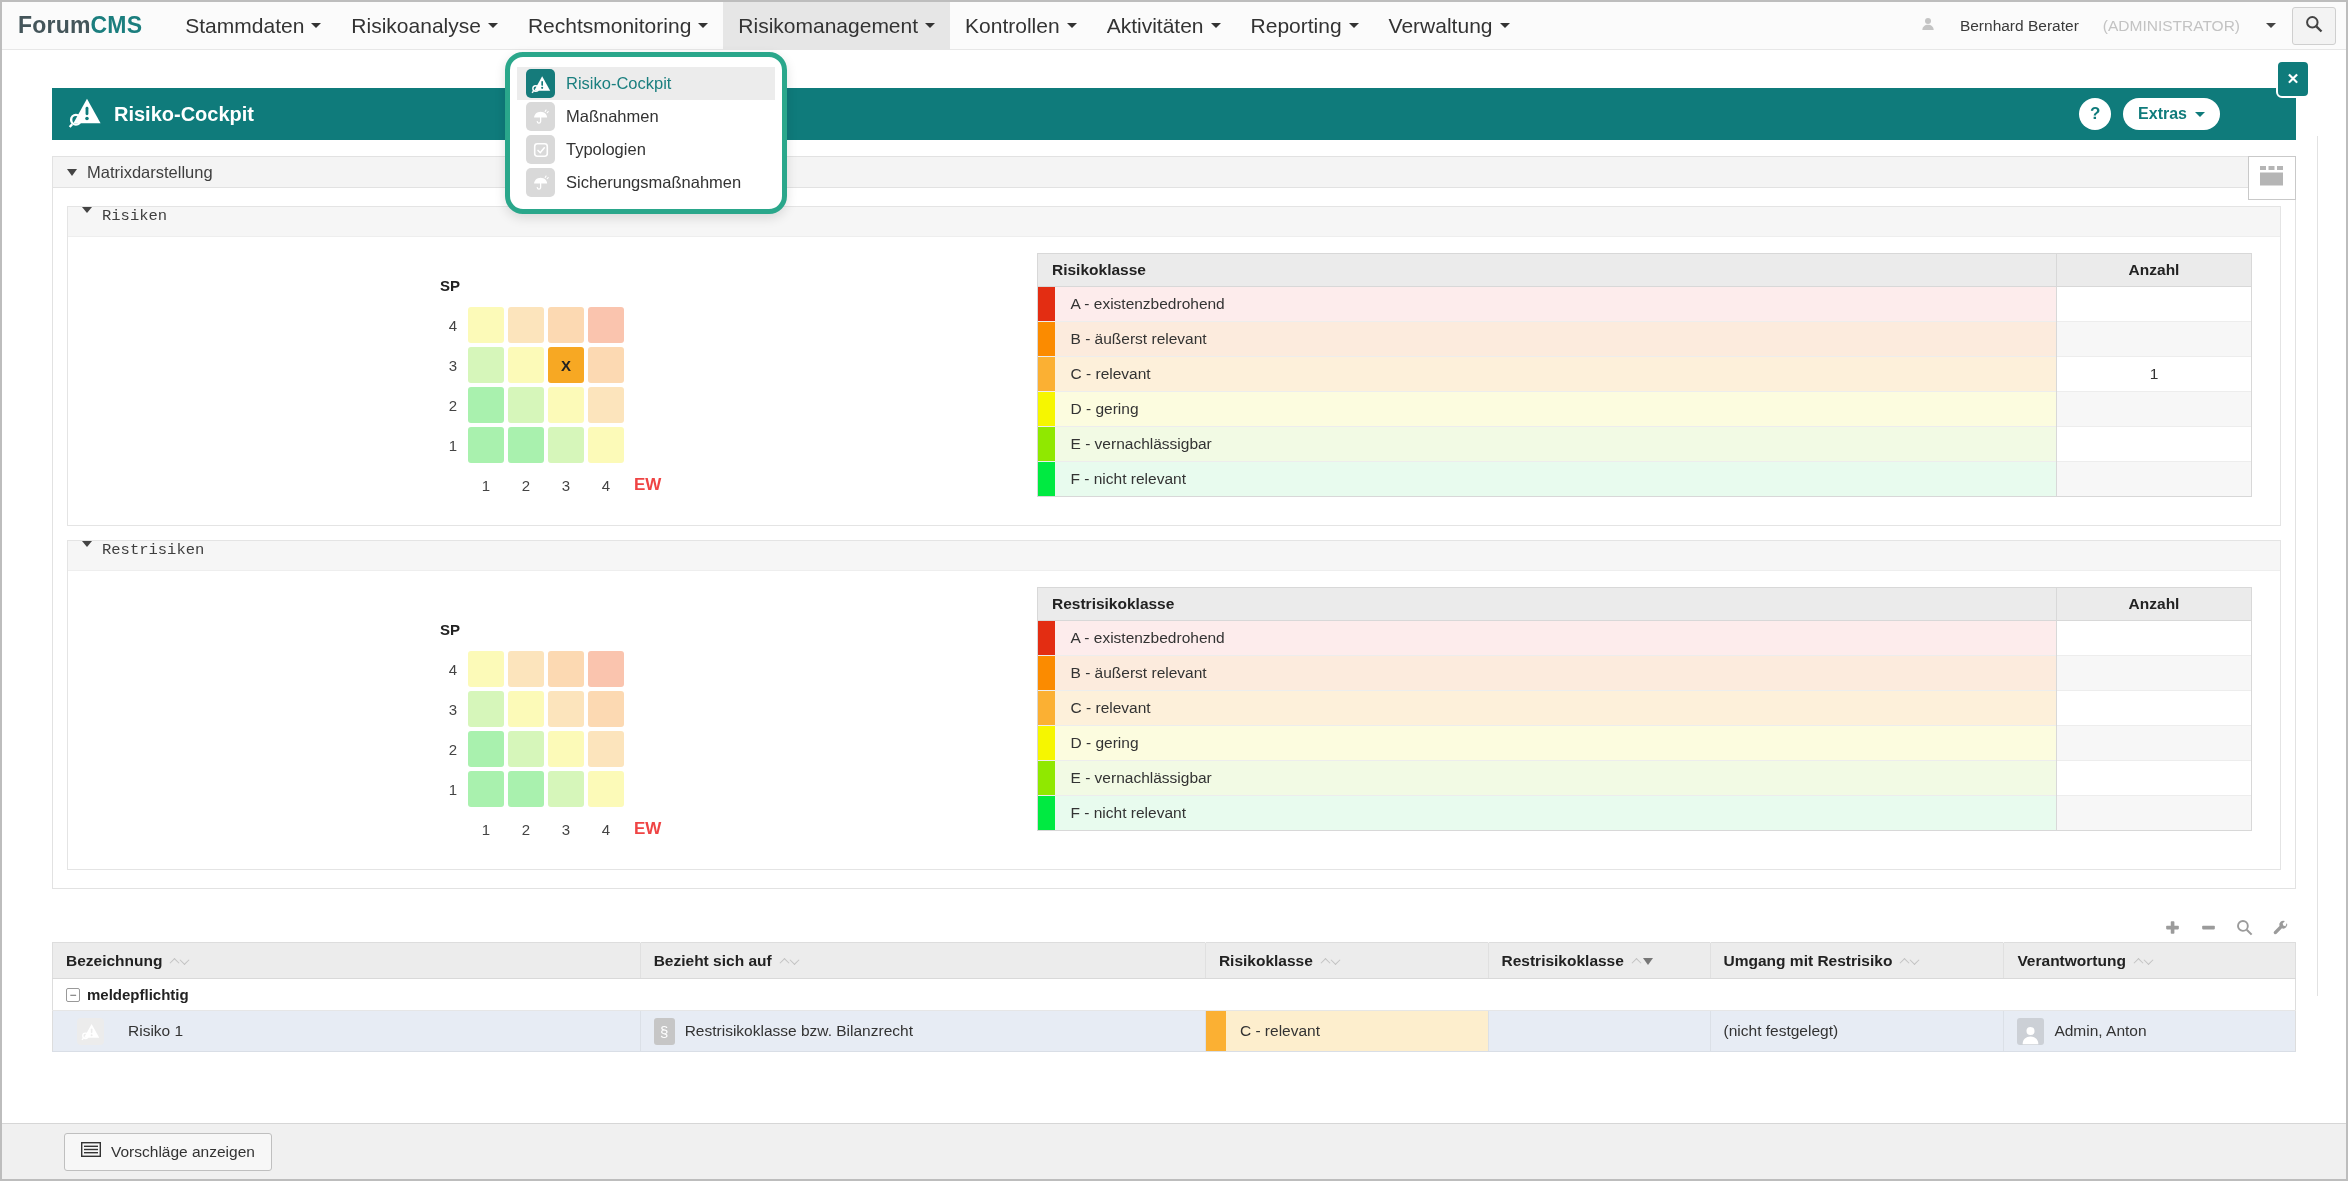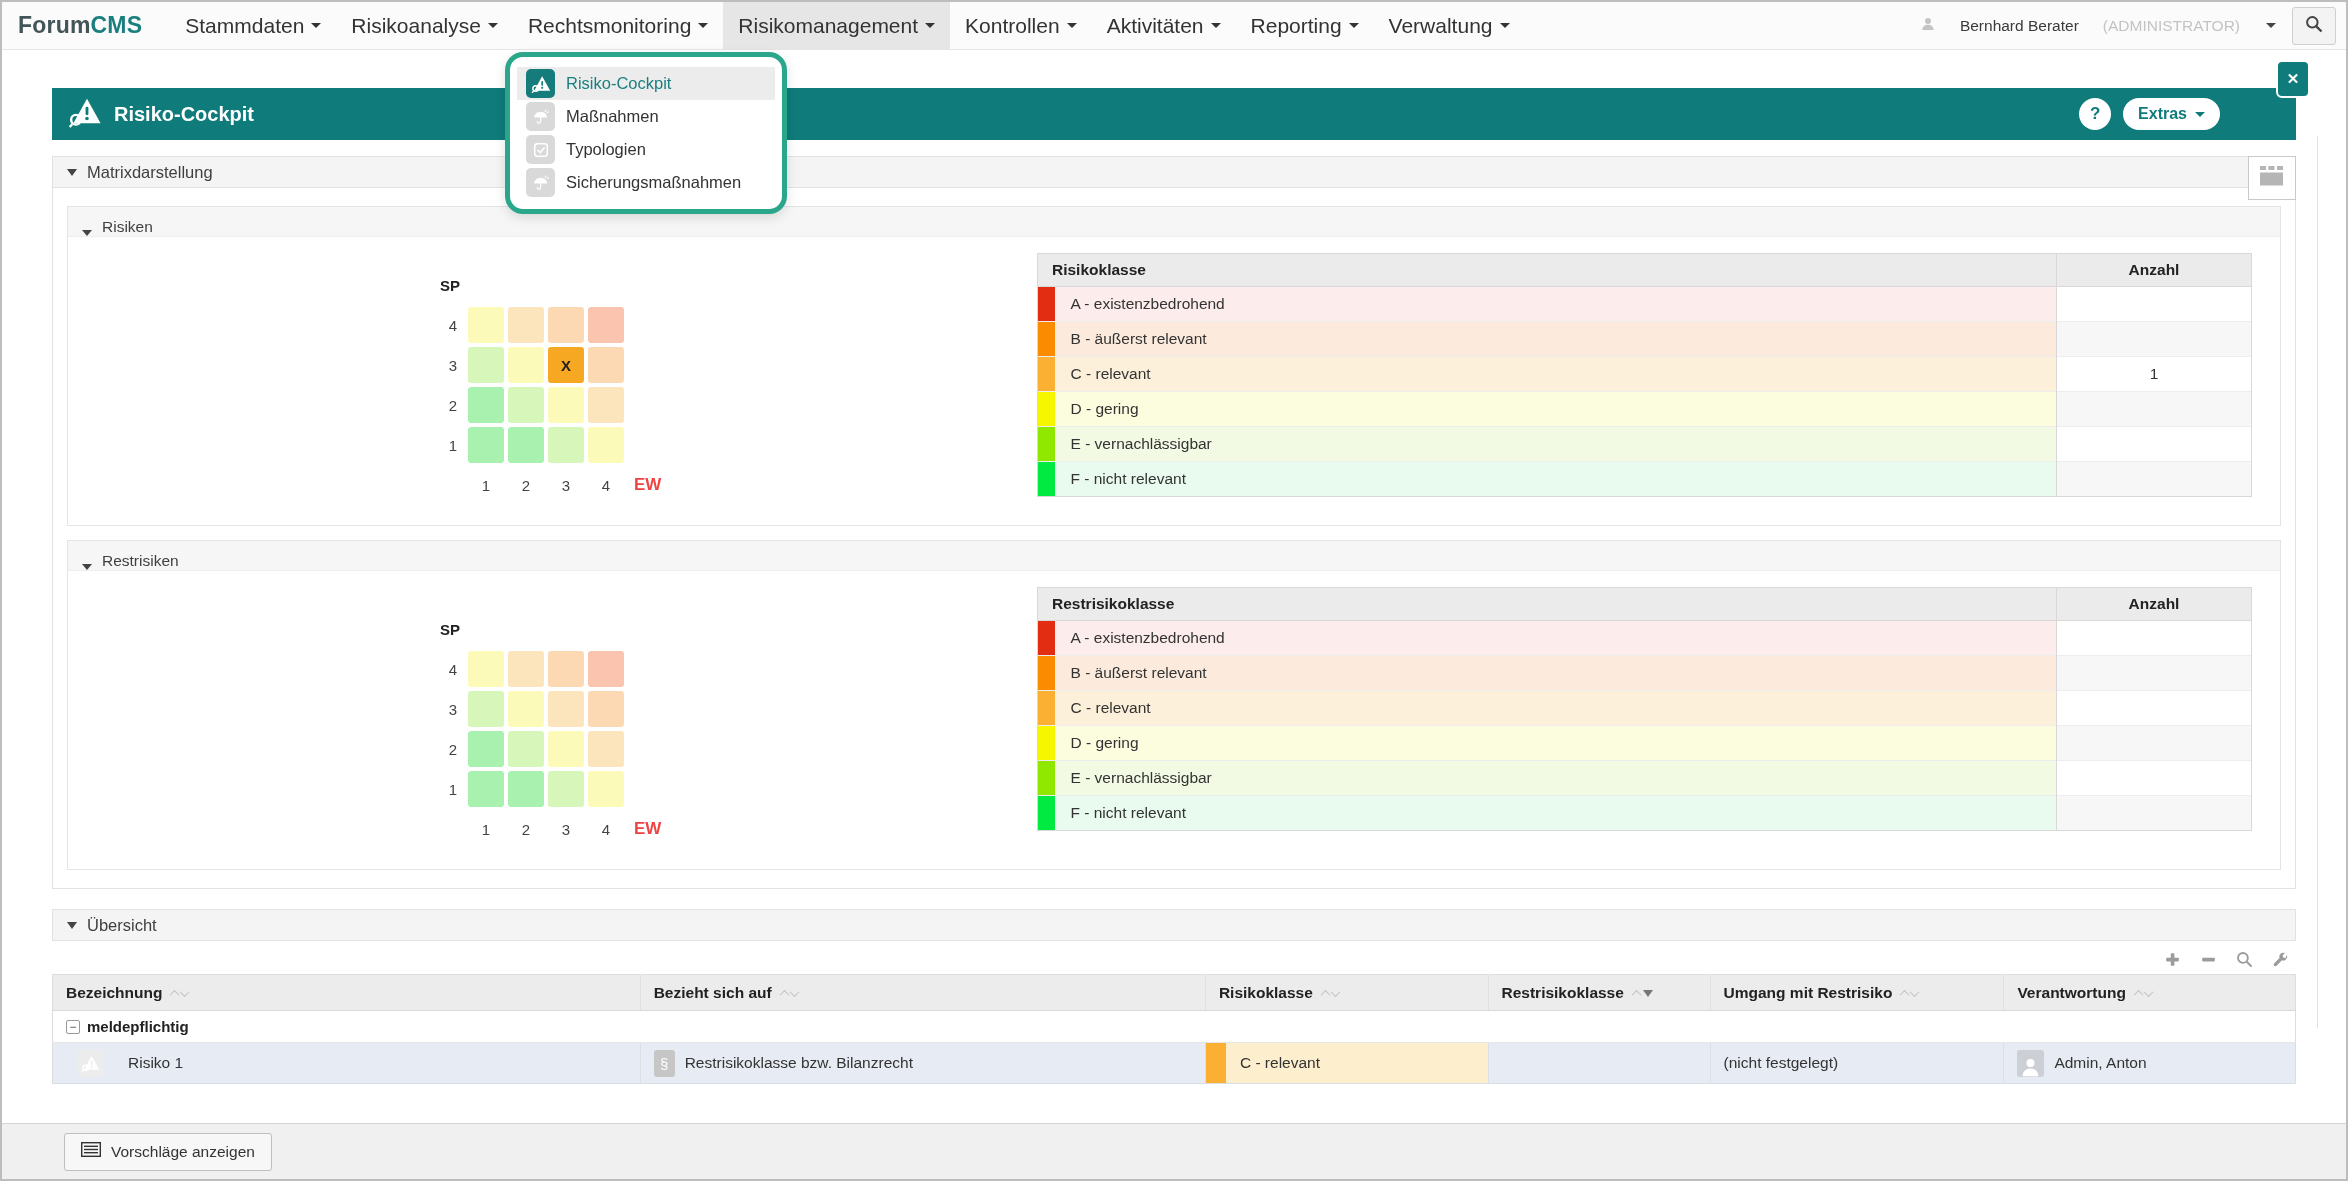--- a/index.html
+++ b/index.html
@@ -56,22 +56,22 @@
   .section { margin-top:16px; }
   .sec-hdr { height:32px; background:#f4f4f4; border:1px solid #e2e2e2; display:flex; align-items:center;
              padding:0 14px; font-size:16.5px; color:#3f3f3f; position:relative; cursor:pointer; }
   .tri-down { width:0; height:0; border-top:7px solid #444; border-left:5px solid transparent;
               border-right:5px solid transparent; margin-right:10px; display:inline-block; }
   .grid-icon-box { position:absolute; right:-1px; top:-1px; width:48px; height:44px; background:#fff;
                    border:1px solid #c9c9c9; display:flex; align-items:center; justify-content:center; cursor:pointer; }
   .sec-body { border:1px solid #e2e2e2; border-top:none; background:#fff; padding:18px 14px; }
   .sub-panel { border:1px solid #e4e4e4; }
   .sub-panel + .sub-panel { margin-top:14px; }
-  .sub-hdr { height:30px; background:#f6f6f6; display:flex; align-items:flex-end; padding:0 14px;
-             font-size:15.5px; color:#3f3f3f; cursor:pointer; border-bottom:1px solid #eee; }
+  .sub-hdr { height:30px; background:#f6f6f6; display:flex; align-items:flex-start; padding:0 14px;
+             font-size:15.5px; color:#3f3f3f; cursor:pointer; border-bottom:1px solid #eee;font-family:Liberation Mono, monospace; }
   .sub-hdr .tri-down { border-top-width:6px; }
   .sub-body { display:flex; padding:16px 28px 22px 18px; min-height:283px; }
   
   .matrix { margin-left:354px; margin-top:24px; }
   .matrix .y-label { font-weight:bold; font-size:15px; color:#222; margin-bottom:13px; }
   .mgrid { display:grid; grid-template-columns:24px repeat(4,36px) 44px; grid-auto-rows:36px; gap:4px;
            align-items:center; }
   .mtick { font-size:15px; color:#444; text-align:right; padding-right:7px; }
   .mtick.bx { text-align:center; padding:0; }
   .mcell { width:36px; height:36px; border-radius:3px; display:flex; align-items:center;
@@ -434,24 +434,20 @@
                 </tr>
               </tbody>
           </table>
         </div>
       </div>
 
     </div>
   </div>
 
   <div class="section" style="margin-top:20px;">
-    <div class="sec-hdr">
-      <span class="tri-down"></span>
-      <span>Übersicht</span>
-    </div>
     <div class="ov-toolbar" id="ov-toolbar">
         <span class="tool">
           <svg width="19" height="19" viewBox="0 0 24 24" fill="#9b9b9b">
             <rect x="9.8" y="4" width="4.6" height="16" rx="1"></rect>
             <rect x="4" y="9.8" width="16" height="4.6" rx="1"></rect>
           </svg>
         </span>
         <span class="tool">
           <svg width="19" height="19" viewBox="0 0 24 24" fill="#9b9b9b">
             <rect x="4" y="9.8" width="16" height="4.6" rx="1"></rect>

